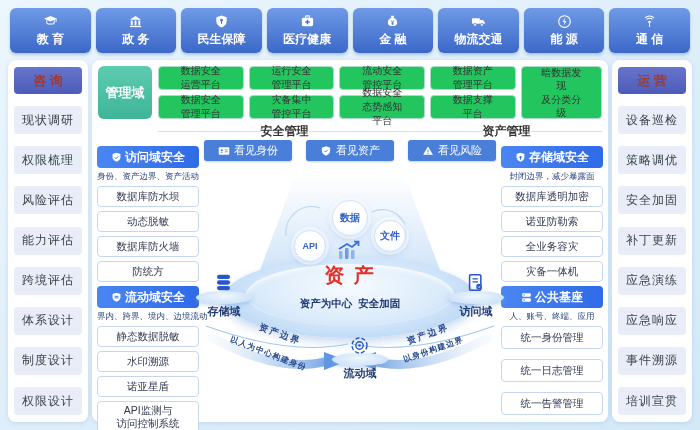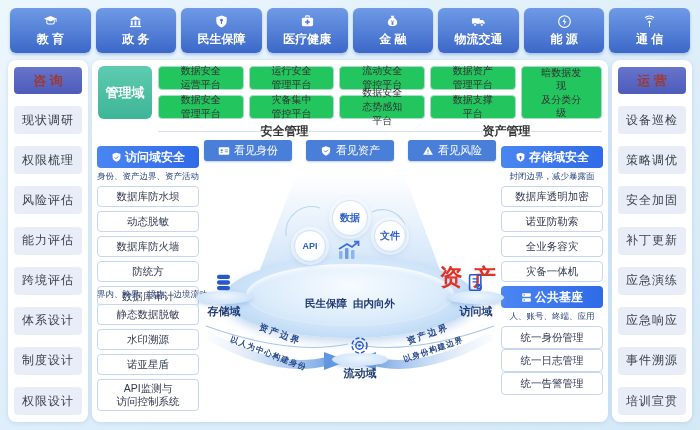--- a/index.html
+++ b/index.html
@@ -44,21 +44,21 @@
   .panel{position:absolute;width:102px;}
   .panel.access{left:5px;top:86px;} .panel.flow{left:5px;top:226px;}
   .panel.storage{right:5px;top:86px;} .panel.base{right:5px;top:226px;}
   .panel-header{height:22px;border-radius:4px;background:linear-gradient(90deg,#4a86f2,#2f6ae8);
         color:#fff;font-size:12px;font-weight:bold;display:flex;align-items:center;justify-content:center;gap:3px;cursor:pointer;}
   .panel-header .ic{width:11px;height:11px;}
   .panel-sub{font-size:8.5px;color:#27427c;text-align:center;margin:3px 0;white-space:nowrap;}
   .panel-item{background:#fff;border:1px solid #c6d6f2;border-radius:4px;font-size:10.5px;color:#333a52;
         text-align:center;padding:2px 1px;margin-bottom:4px;min-height:15px;display:flex;align-items:center;
         justify-content:center;white-space:pre-line;line-height:1.25;cursor:pointer;}
-  .panel.base .panel-item{margin-bottom:0;min-height:17px;}
+  .panel.base .panel-item{margin-bottom:10px;min-height:17px;}
   
   .stage{position:absolute;left:110px;right:110px;top:80px;bottom:4px;}
   .see-row{position:absolute;left:0;right:0;top:0;display:flex;justify-content:space-between;padding:0 2px;}
   .see-btn{width:88px;height:21px;border-radius:3px;background:#4a7fd9;color:#fff;font-size:11px;
         display:flex;align-items:center;justify-content:center;gap:4px;cursor:pointer;box-shadow:0 1px 2px rgba(50,90,180,.3);}
   .see-btn .ic{width:12px;height:12px;}
   .cone{position:absolute;left:58px;top:34px;width:180px;height:96px;
         background:linear-gradient(180deg,rgba(200,225,250,0) 0%,rgba(165,203,243,.5) 100%);
         clip-path:polygon(20% 0,80% 0,100% 100%,0 100%);}
   .ellipse-outer{position:absolute;left:22px;top:118px;width:252px;height:80px;border-radius:50%;
@@ -67,22 +67,22 @@
   .ellipse-inner{position:absolute;left:44px;top:124px;width:208px;height:62px;border-radius:50%;
         background:radial-gradient(ellipse at 50% 35%,#f7fbff 0%,#dcecfb 60%,#bfdaf6 100%);
         box-shadow:inset 0 2px 5px rgba(255,255,255,.9);}
   .bubble{position:absolute;border-radius:50%;background:radial-gradient(circle at 38% 32%,#ffffff 55%,#e8f3fd 100%);
         border:1px solid #d3e4f8;box-shadow:0 0 0 3px rgba(255,255,255,.55),0 2px 6px rgba(120,160,220,.5);
         display:flex;align-items:center;justify-content:center;color:#2f62c9;font-weight:bold;}
   .bubble.b-data{left:130px;top:60px;width:34px;height:34px;font-size:10px;}
   .bubble.b-file{left:172px;top:80px;width:30px;height:30px;font-size:10px;}
   .bubble.b-api{left:92px;top:90px;width:30px;height:30px;font-size:9px;}
   .chart-ic{position:absolute;left:134px;top:100px;width:26px;height:20px;}
-  .core{position:absolute;left:0;right:0;top:122px;text-align:right;color:#e03226;
-        font-size:23px;font-weight:bold;white-space:pre;letter-spacing:2px;}
+  .core{position:absolute;left:0;right:0;top:122px;text-align:center;color:#e03226;
+        font-size:20px;font-weight:bold;white-space:pre;letter-spacing:2px;}
   .tagline{position:absolute;left:0;right:0;top:157px;text-align:center;color:#1f3a74;
         font-size:10.5px;font-weight:bold;white-space:pre;}
   .mini-ellipse{position:absolute;width:56px;height:13px;border-radius:50%;
         background:radial-gradient(ellipse at 50% 40%,#eef6fe 0%,#c3dcf6 100%);
         box-shadow:0 2px 4px rgba(130,170,225,.5);}
   .me-storage{left:-6px;top:151px;} .me-access{left:246px;top:151px;} .me-flow{left:130px;top:213px;}
   .dom-ic{position:absolute;width:19px;height:19px;}
   .ic-storage{left:12px;top:133px;} .ic-access{left:264px;top:133px;} .ic-flow{left:148px;top:196px;}
   .dom-label{position:absolute;width:64px;text-align:center;color:#1f3a74;font-size:11px;font-weight:bold;}
   .dl-storage{left:-10px;top:164px;} .dl-access{left:242px;top:164px;} .dl-flow{left:126px;top:226px;}
@@ -234,20 +234,27 @@
       </div>
       <div class="panel-sub">身份、资产边界、资产活动</div>
       <div class="panel-item">数据库防水坝</div>
       <div class="panel-item">动态脱敏</div>
       <div class="panel-item">数据库防火墙</div>
       <div class="panel-item">防统方</div>
       <div class="panel-item">数据库审计</div>
     </div>
 
     <div class="panel flow">
+      <div class="panel-header">
+        <svg class="ic" viewBox="0 0 14 14">
+            <path d="M7 .8l5 1.8v4c0 3-2.2 4.8-5 5.8-2.8-1-5-2.8-5-5.8v-4z" fill="#fff"></path>
+            <path d="M4.5 5.5h5M4.5 7.5h5" stroke="#2f6ae8" stroke-width="1.1"></path>
+          </svg>
+        <span>流动域安全</span>
+      </div>
       <div class="panel-sub">界内、跨界、境内、边境流动</div>
       <div class="panel-item">静态数据脱敏</div>
       <div class="panel-item">水印溯源</div>
       <div class="panel-item">诺亚星盾</div>
       <div class="panel-item">API监测与
 访问控制系统</div>
     </div>
 
     <div class="panel storage">
       <div class="panel-header">
@@ -341,21 +348,21 @@
 
       <svg class="chart-ic" viewBox="0 0 26 20">
           <rect x="3" y="11" width="3.5" height="8" rx="1" fill="#8fb4ec"></rect>
           <rect x="9" y="8" width="3.5" height="11" rx="1" fill="#6d9ce6"></rect>
           <rect x="15" y="10" width="3.5" height="9" rx="1" fill="#8fb4ec"></rect>
           <path d="M3 9L11 4l5 3 6-5" stroke="#3a6fe0" stroke-width="1.8" fill="none"></path>
           <path d="M18 1.6h4.5V6" stroke="#3a6fe0" stroke-width="1.8" fill="none"></path>
         </svg>
 
       <div class="core">资 产</div>
-      <div class="tagline">民生保障  由内向外</div>
+      <div class="tagline">资产为中心  安全加固</div>
 
       <div class="mini-ellipse me-storage"></div>
       <div class="mini-ellipse me-access"></div>
       <div class="mini-ellipse me-flow"></div>
 
       <svg class="dom-ic ic-storage" viewBox="0 0 16 16">
           <rect x="2.5" y="1.5" width="11" height="3.6" rx="1.8" fill="#2857c9"></rect>
           <rect x="2.5" y="6.2" width="11" height="3.6" rx="1.8" fill="#2857c9"></rect>
           <rect x="2.5" y="10.9" width="11" height="3.6" rx="1.8" fill="#2857c9"></rect>
         </svg>

